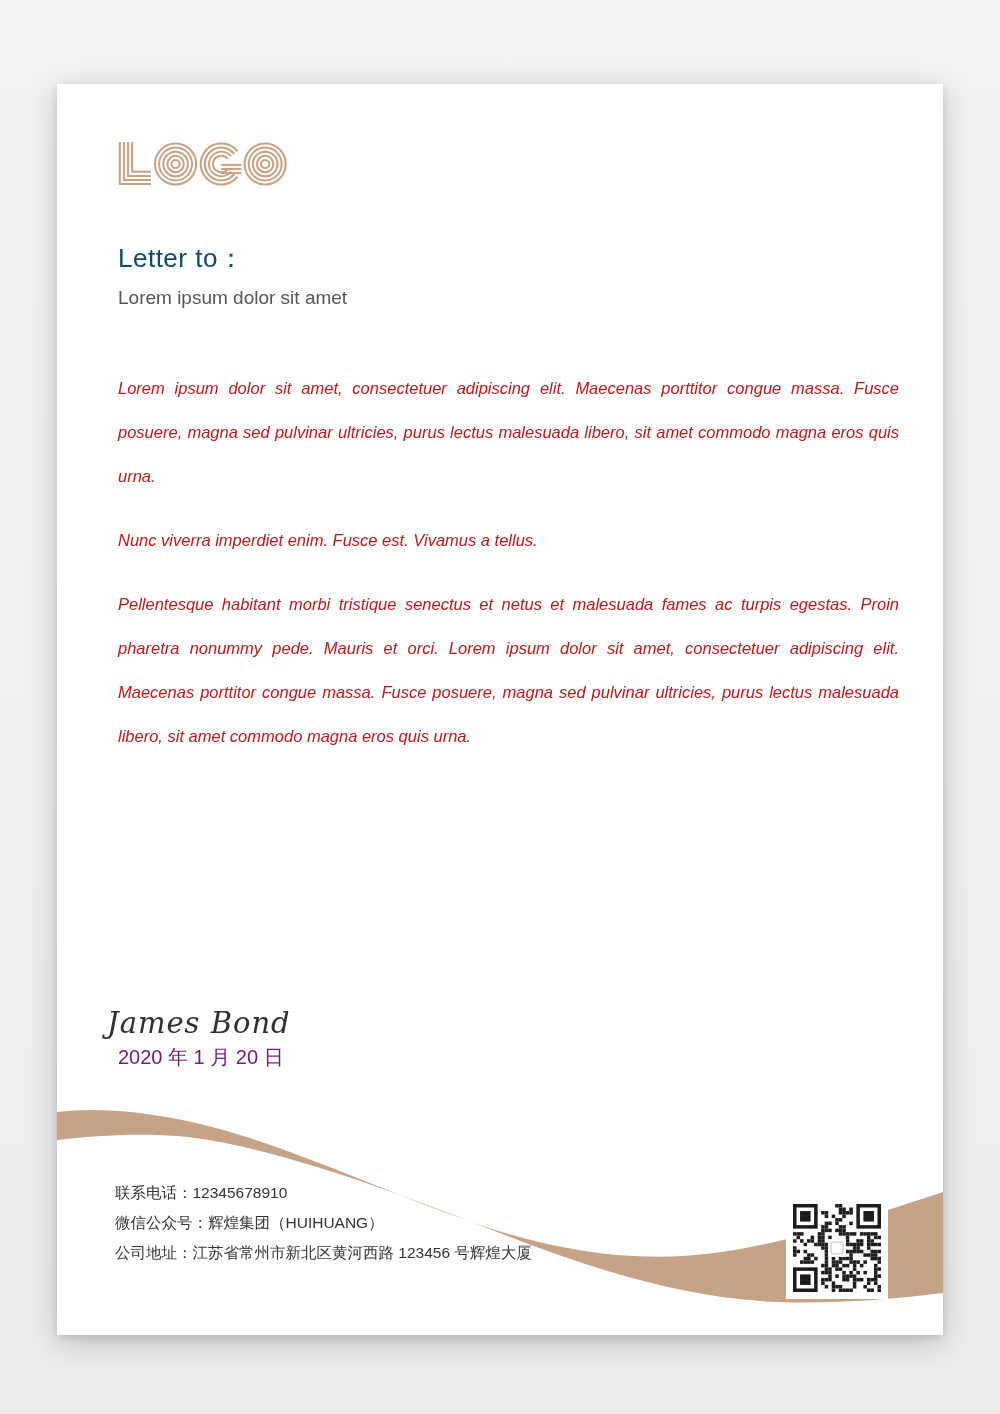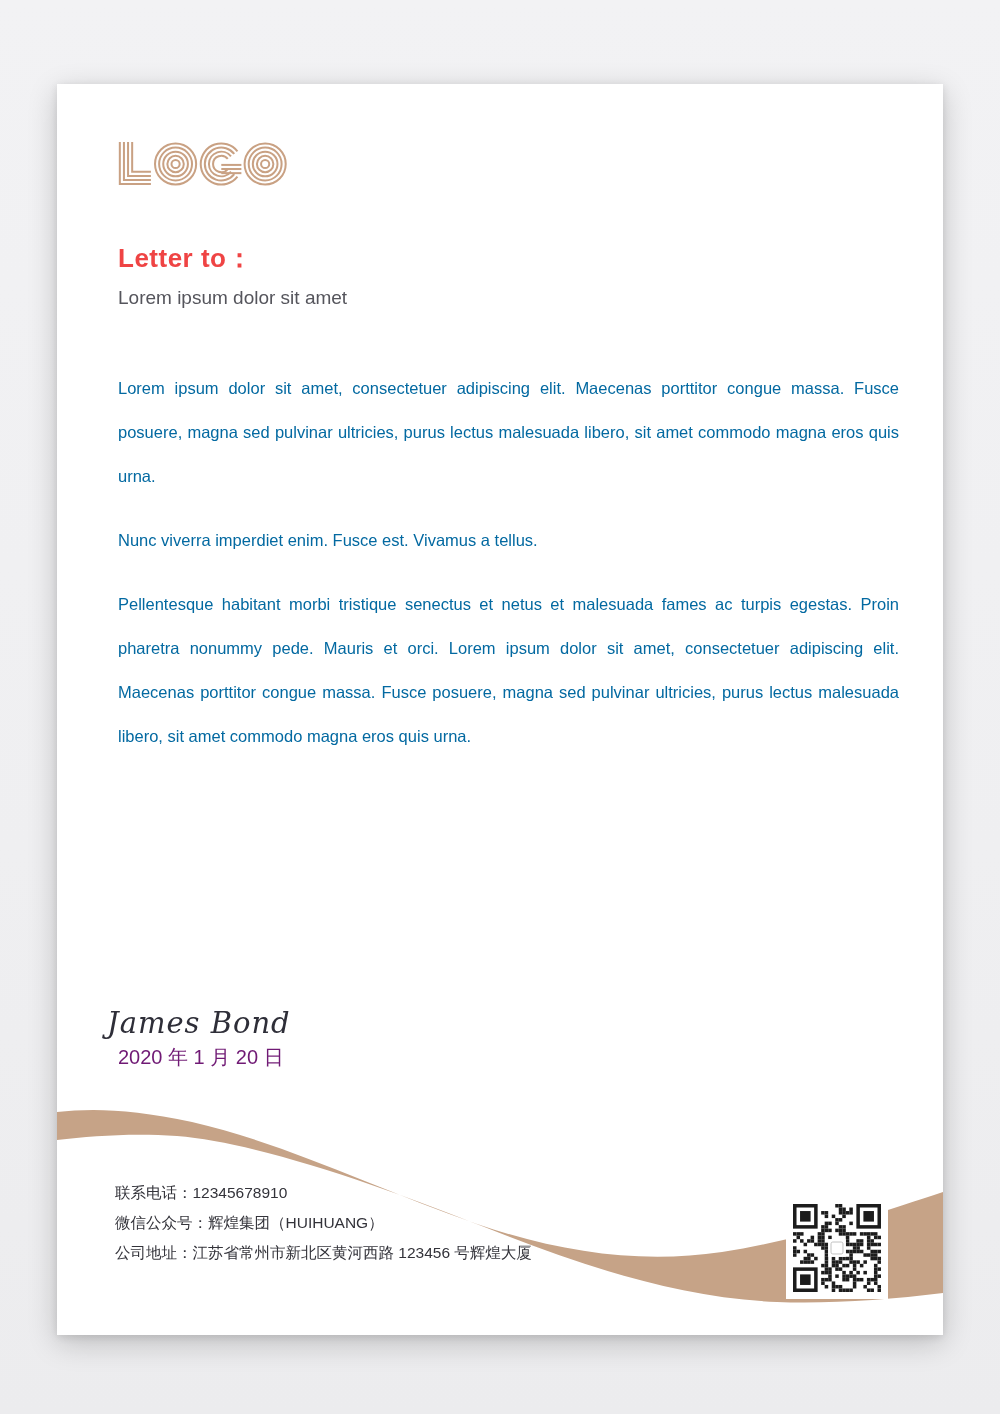--- a/index.html
+++ b/index.html
@@ -22,32 +22,33 @@
     position: absolute; inset: 0;
     width: 100%; height: 100%;
     pointer-events: none;
   }
   
   .logo { position: absolute; left: 61px; top: 56px; width: 170px; height: 48px; }
   .logo svg { width: 100%; height: 100%; display: block; }
   
   .heading {
     position: absolute; left: 61px; top: 157px;
-    font-size: 26px; font-weight: bold; color: #ef4444;
+    font-size: 26px; font-weight: normal; color: #0c4a6e;
     letter-spacing: 0.5px;
   }
   .recipient {
     position: absolute; left: 61px; top: 203px;
     font-size: 19px; color: #55555c;
   }
   
   .body-text {
     position: absolute; left: 61px; top: 282px; width: 781px;
-    font-size: 16.5px; color: #0369a1; line-height: 44px;
+    font-size: 16.5px; color: #b91c1c; line-height: 44px;
     text-align: justify;
+    font-style: italic;
   }
   .body-text p { margin-bottom: 20px; }
   
   .signature {
     position: absolute; left: 50px; top: 922px;
     font-family: "DejaVu Serif", "Liberation Serif", serif;
     font-style: italic; font-weight: normal;
     font-size: 29px; color: #2e2e38; letter-spacing: 1px;
   }
   .date-line {

